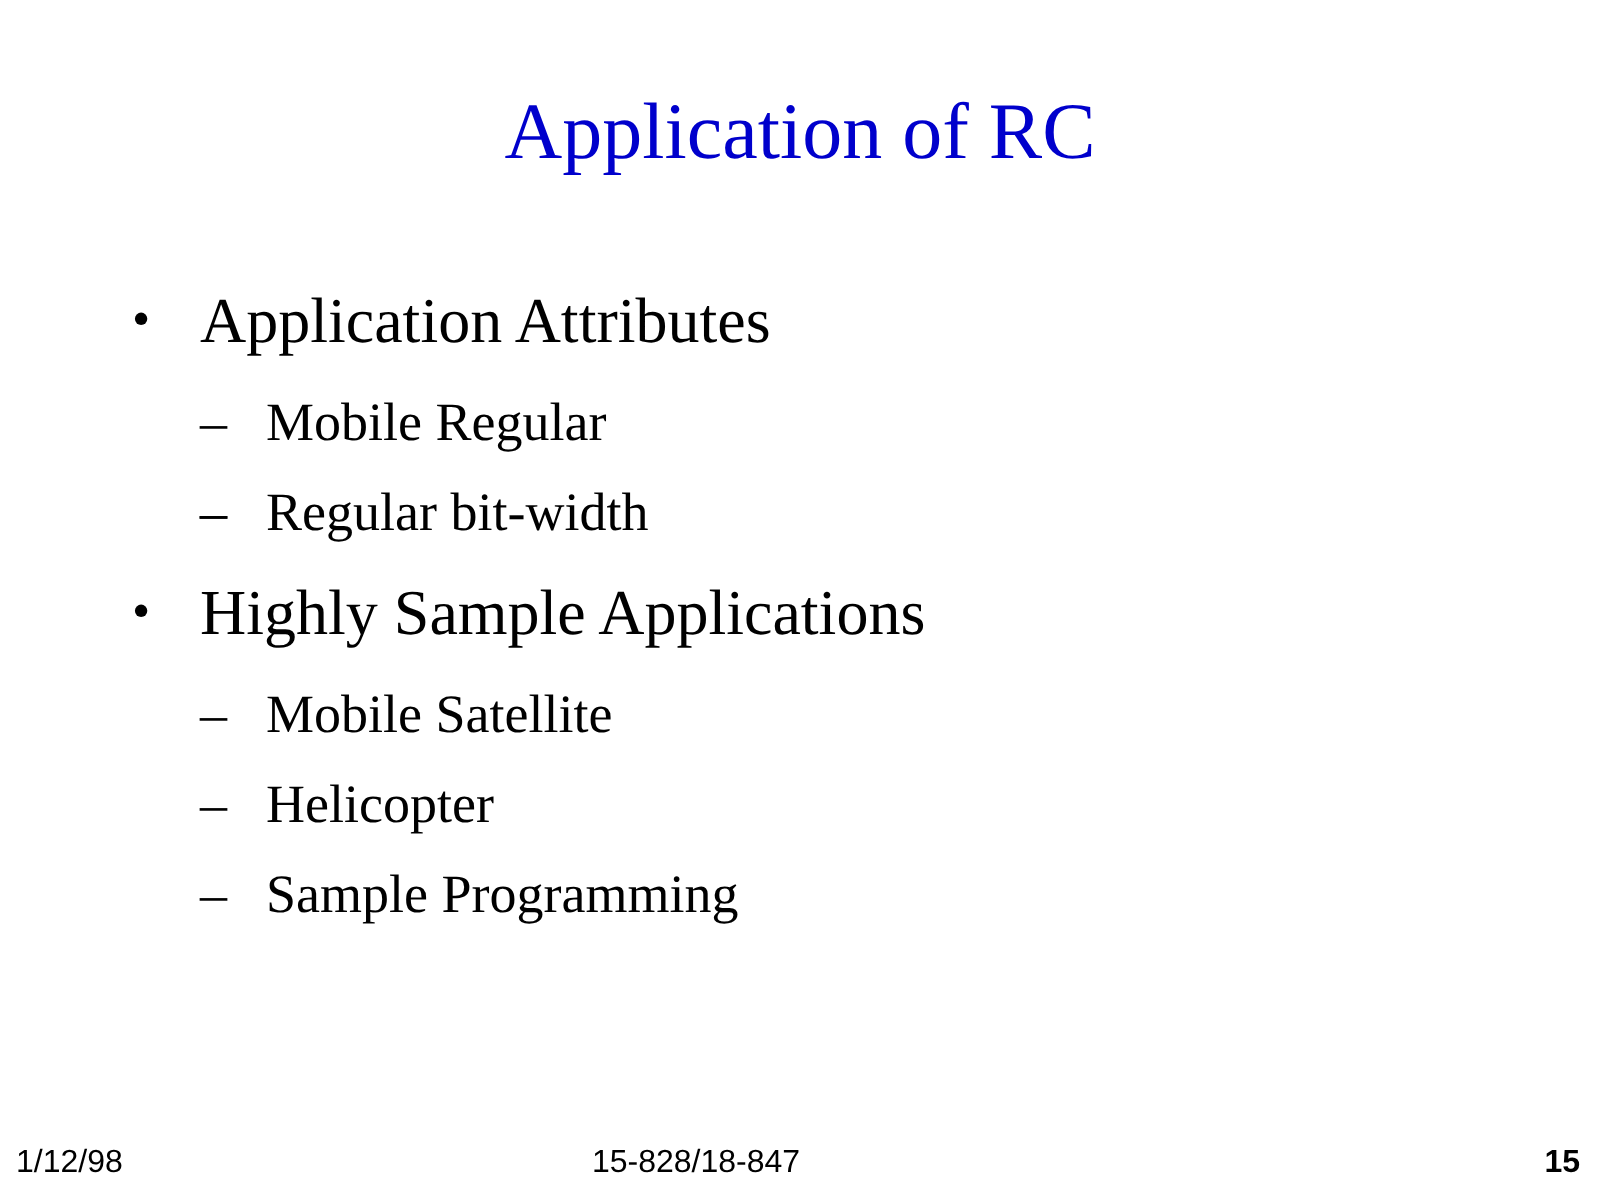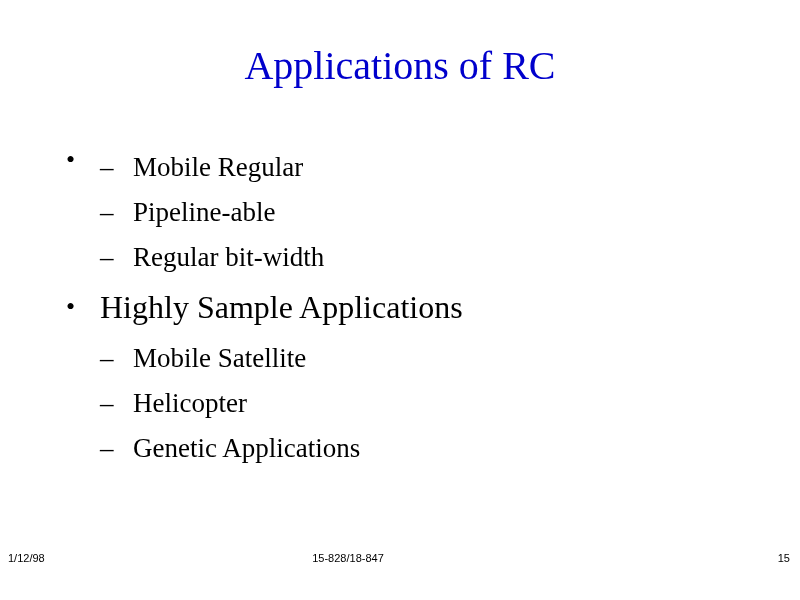--- a/index.html
+++ b/index.html
@@ -73,70 +73,71 @@
   }
   .group-gap {
     height: 7px;
   }
   .group-gap-2 {
     height: 5px;
   }
   .footer {
     position: absolute;
     left: 0;
-    top: 548px;
+    top: 572px;
     width: 800px;
     height: 20px;
     font-family: "Liberation Sans", "DejaVu Sans", sans-serif;
-    font-size: 11px;
+    font-size: 16px;
     line-height: 20px;
     color: #000000;
   }
   .footer-date {
     position: absolute;
     left: 8px;
     top: 0;
   }
   .footer-center {
     position: absolute;
     left: 0;
     top: 0;
     width: 696px;
     text-align: center;
   }
   .footer-page {
     position: absolute;
     right: 10px;
     top: 0;
     text-align: center;
+    font-weight: bold;
   }
 </style>
 </head>
 <body>
 
 <div class="slide">
 
-  <div class="slide-title">Applications of RC</div>
+  <div class="slide-title">Application of RC</div>
 
   <div class="body-block">
 
     <div class="bullet-l1">
       <span class="marker">•</span>
+      <span>Application Attributes</span>
     </div>
 
     <div class="group-gap"></div>
 
     <div class="bullet-l2">
       <span class="marker">–</span>
       <span>Mobile Regular</span>
     </div>
 
     <div class="bullet-l2">
       <span class="marker">–</span>
-      <span>Pipeline-able</span>
     </div>
 
     <div class="bullet-l2">
       <span class="marker">–</span>
       <span>Regular bit-width</span>
     </div>
 
     <div class="group-gap-2"></div>
 
     <div class="bullet-l1">
@@ -151,21 +152,21 @@
       <span>Mobile Satellite</span>
     </div>
 
     <div class="bullet-l2">
       <span class="marker">–</span>
       <span>Helicopter</span>
     </div>
 
     <div class="bullet-l2">
       <span class="marker">–</span>
-      <span>Genetic Applications</span>
+      <span>Sample Programming</span>
     </div>
 
   </div>
 
   <div class="footer">
     <span class="footer-date">1/12/98</span>
     <span class="footer-center">15-828/18-847</span>
     <span class="footer-page">15</span>
   </div>
 

